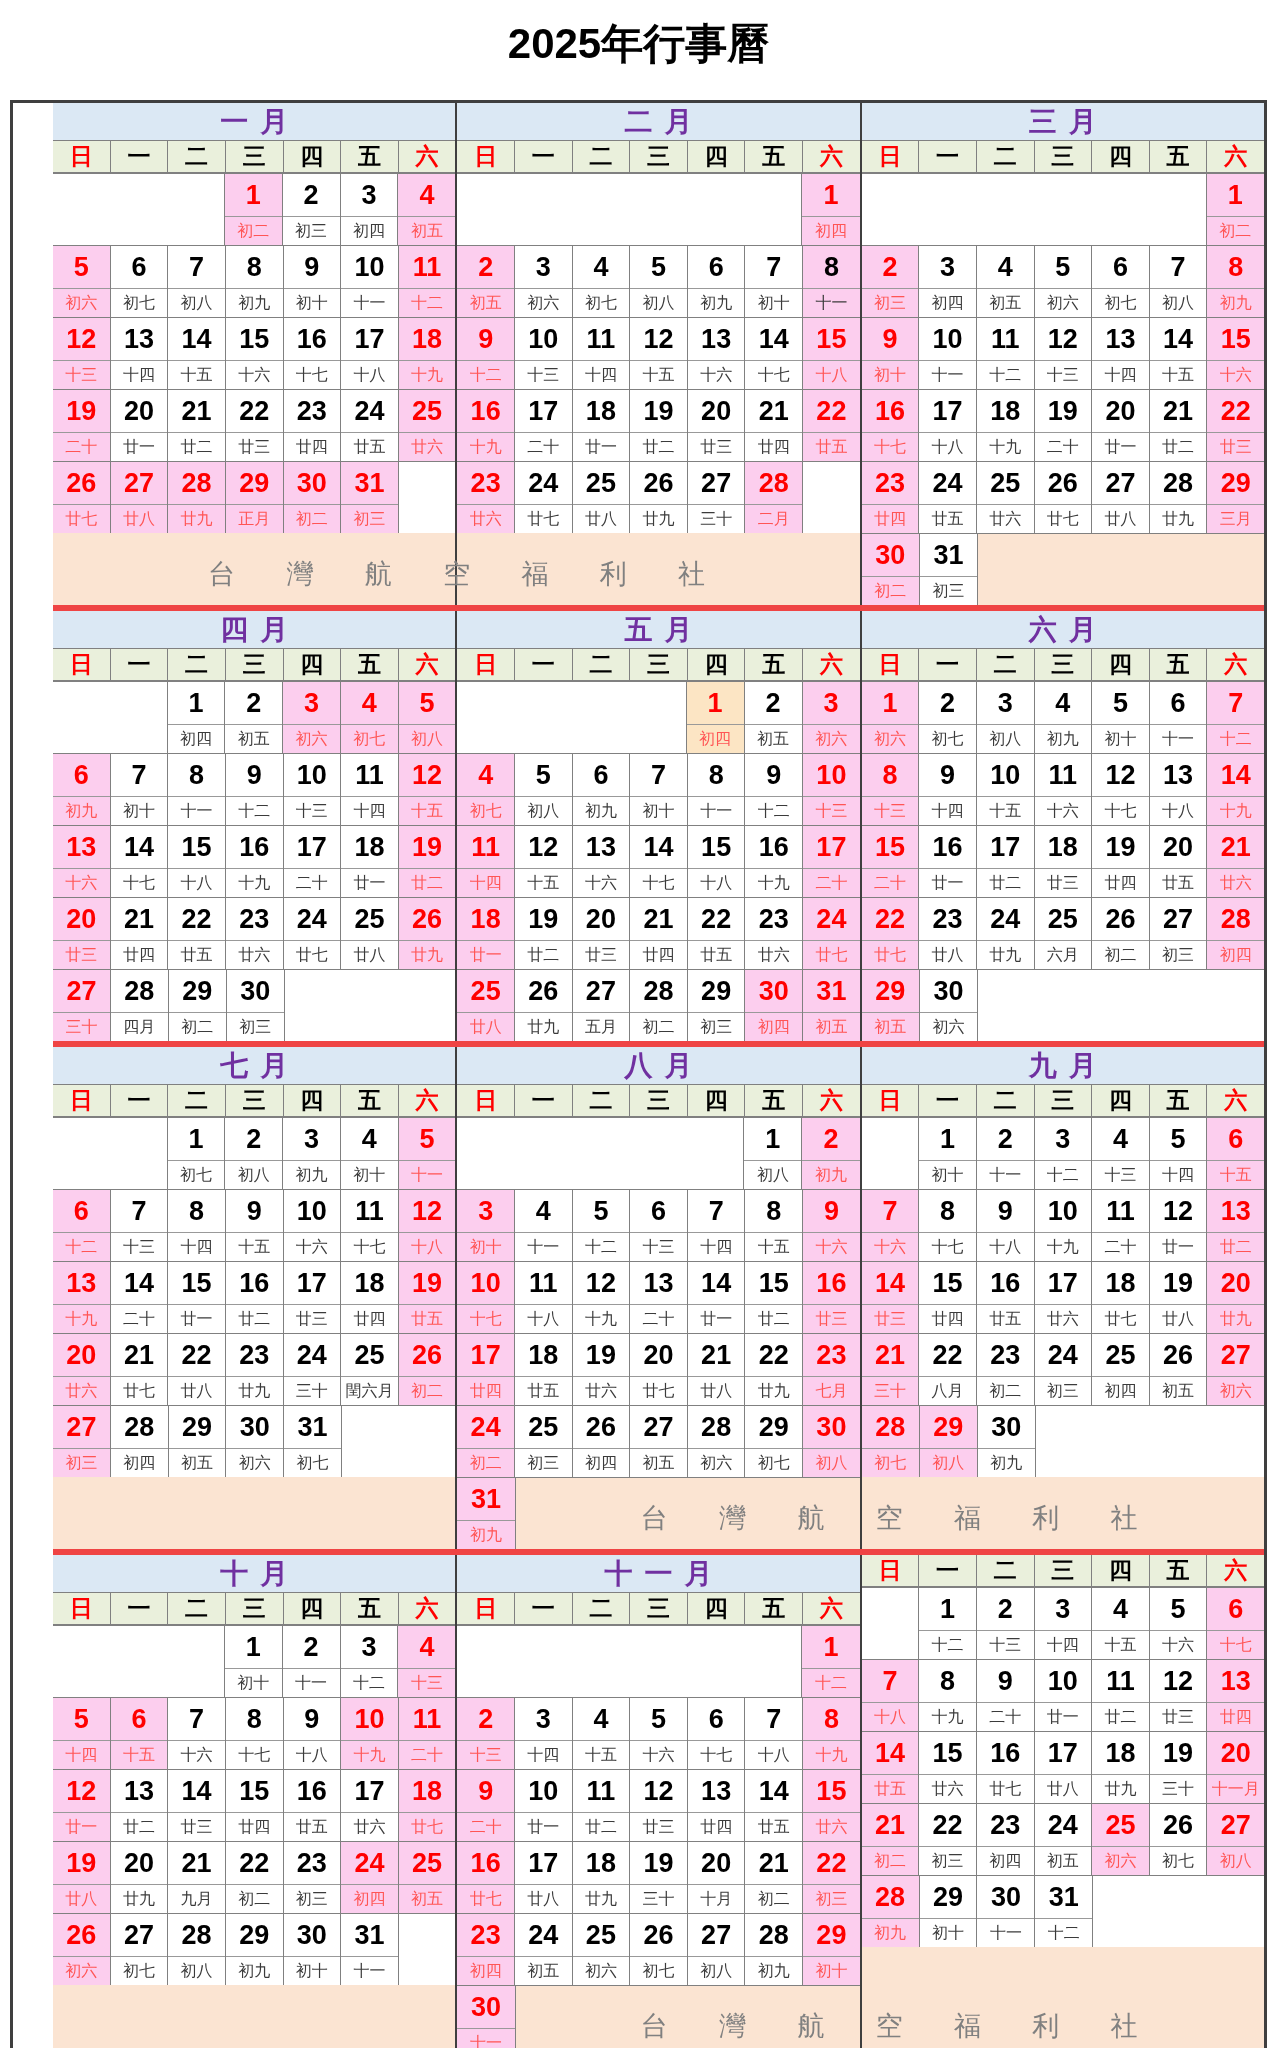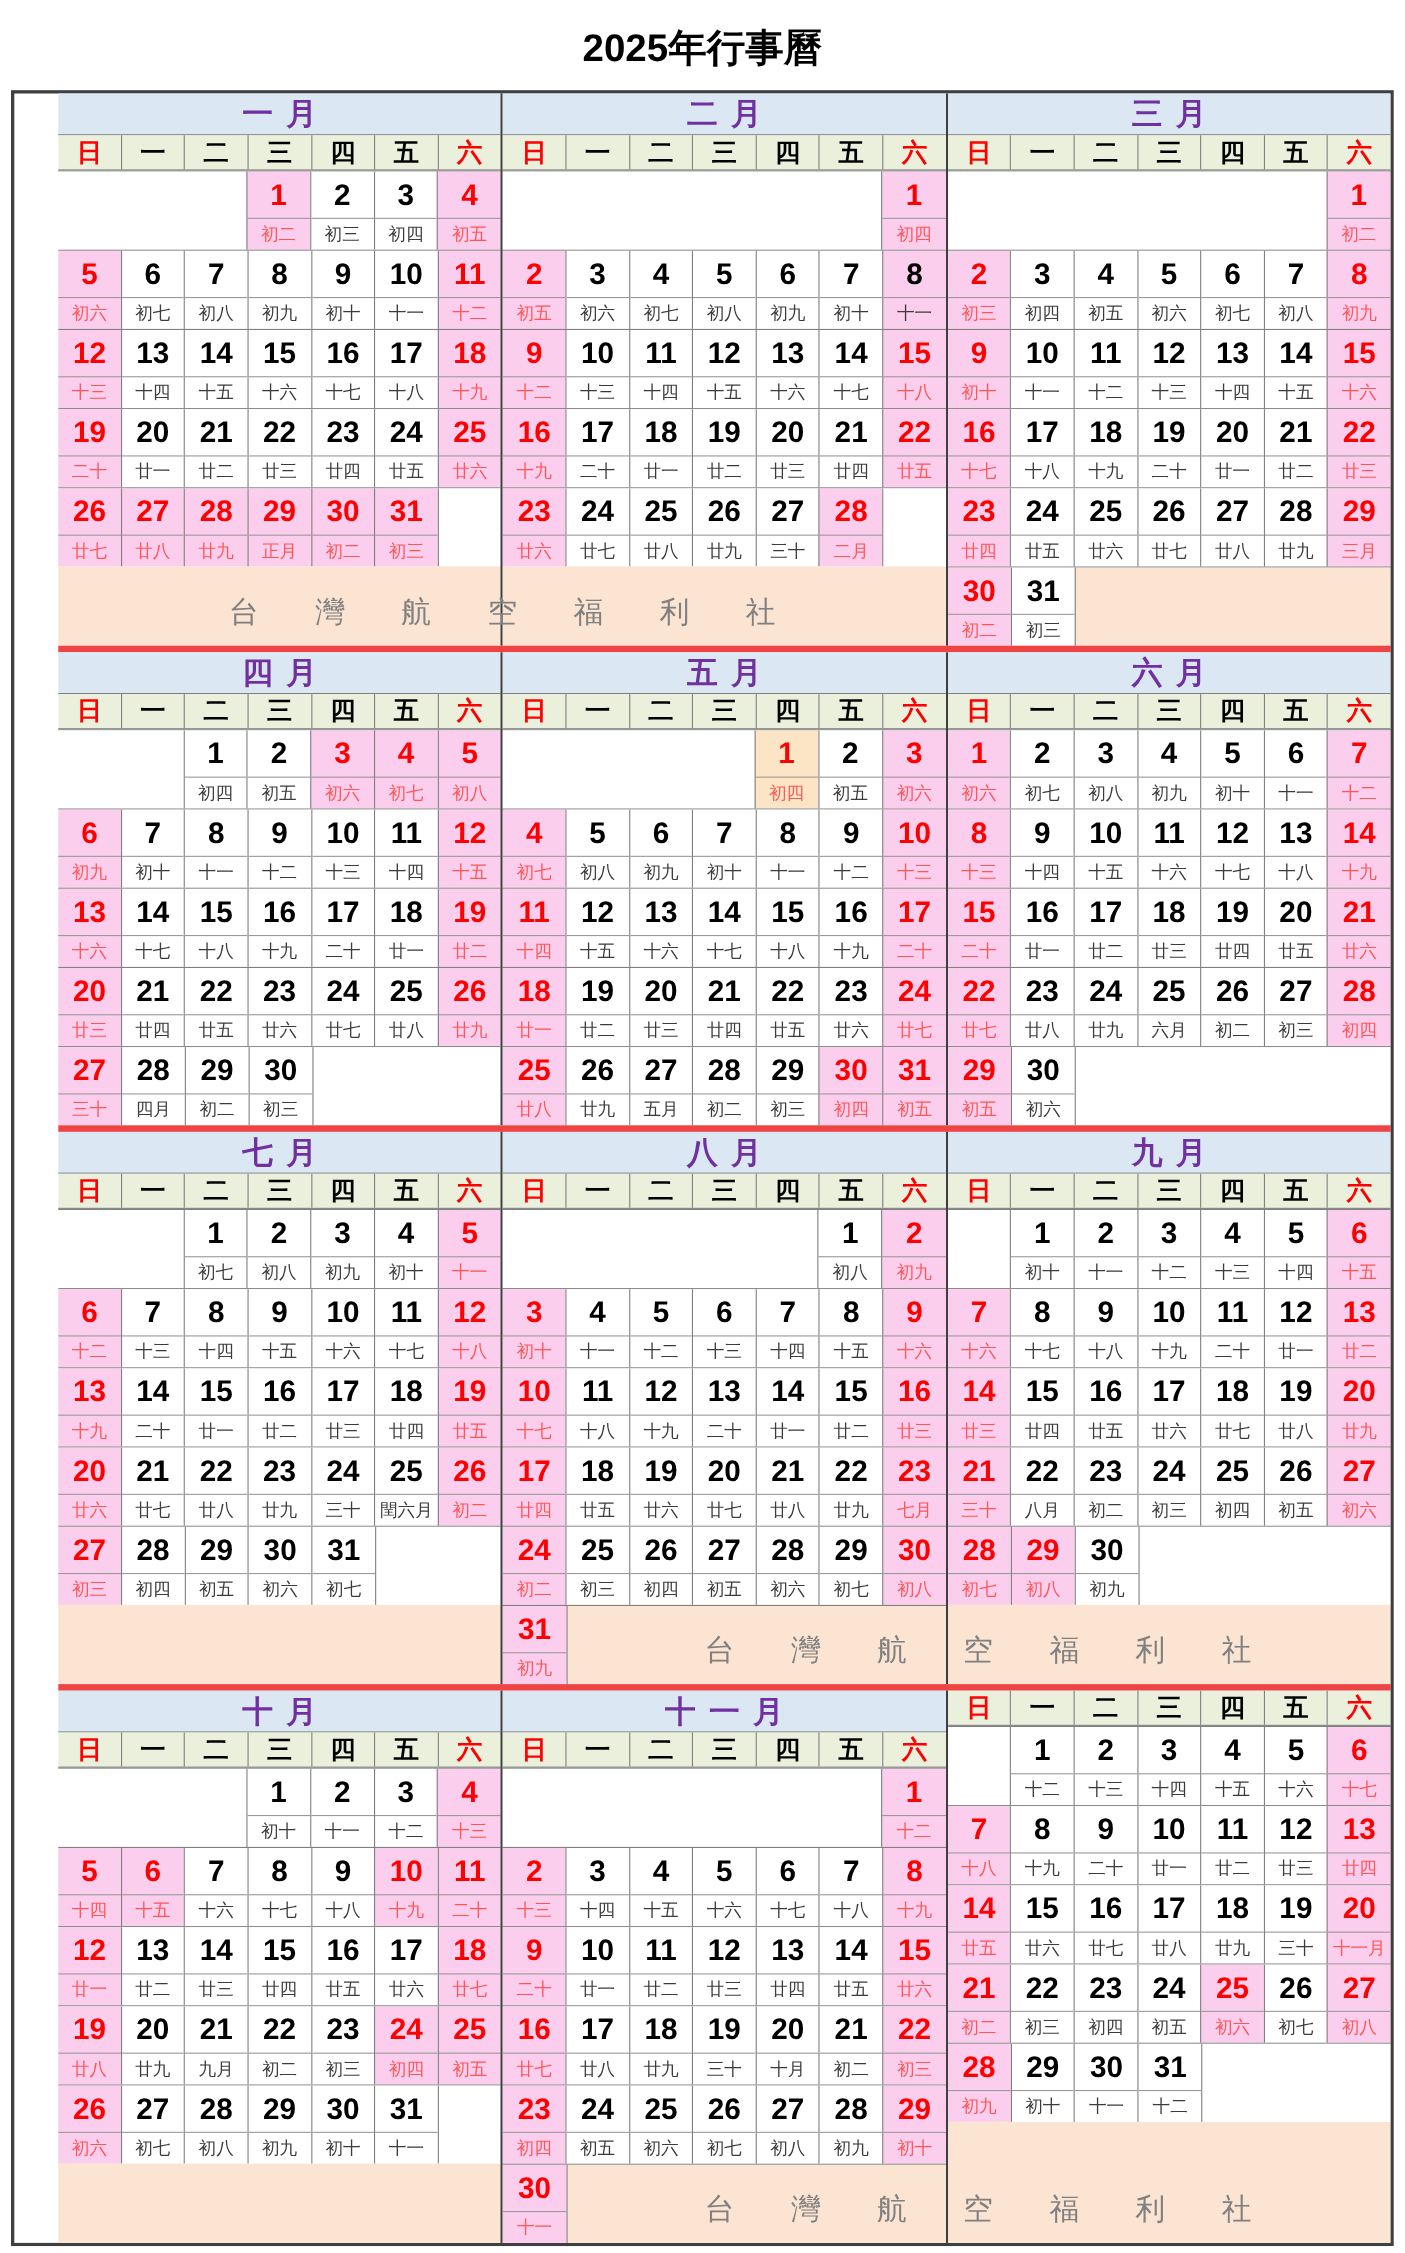--- a/index.html
+++ b/index.html
@@ -1,17 +1,17 @@
 <!DOCTYPE html>
 <html><head>
 <meta charset="utf-8">
 <style>
   html,body{margin:0;padding:0;background:#fff;}
   body{width:1277px;font-family:"Liberation Sans","DejaVu Sans",sans-serif;}
-  .title{height:82px;line-height:88px;text-align:center;font-size:35px;font-weight:bold;color:#000;}
+  .title{height:100px;line-height:88px;text-align:center;font-size:42px;font-weight:bold;color:#000;}
   .calendar{margin:0 10px;border:3px solid #3f3f3f;background:#fff;padding-left:40px;}
   .band{display:flex;position:relative;border-top:6px solid #ef4444;}
   .band:first-child{border-top:none;}
   .month{flex:1;display:flex;flex-direction:column;border-left:2px solid #3f3f3f;min-width:0;}
   .month:first-child{border-left:none;}
   .mhdr{height:37px;background:#dbe8f4;border-bottom:1px solid #808080;display:flex;align-items:center;justify-content:center;font-size:28px;font-weight:bold;color:#7030a0;letter-spacing:12px;text-indent:12px;}
   .dayhdr{display:flex;height:31px;background:#eaf0dc;border-bottom:1px solid #808080;}
   .dayhdr .dh{flex:1;display:flex;align-items:center;justify-content:center;font-size:23px;font-weight:bold;color:#000;border-left:1px solid #808080;}
   .dayhdr .dh:first-child{border-left:none;}
   .dayhdr .dh.red{color:#ff0000;}

